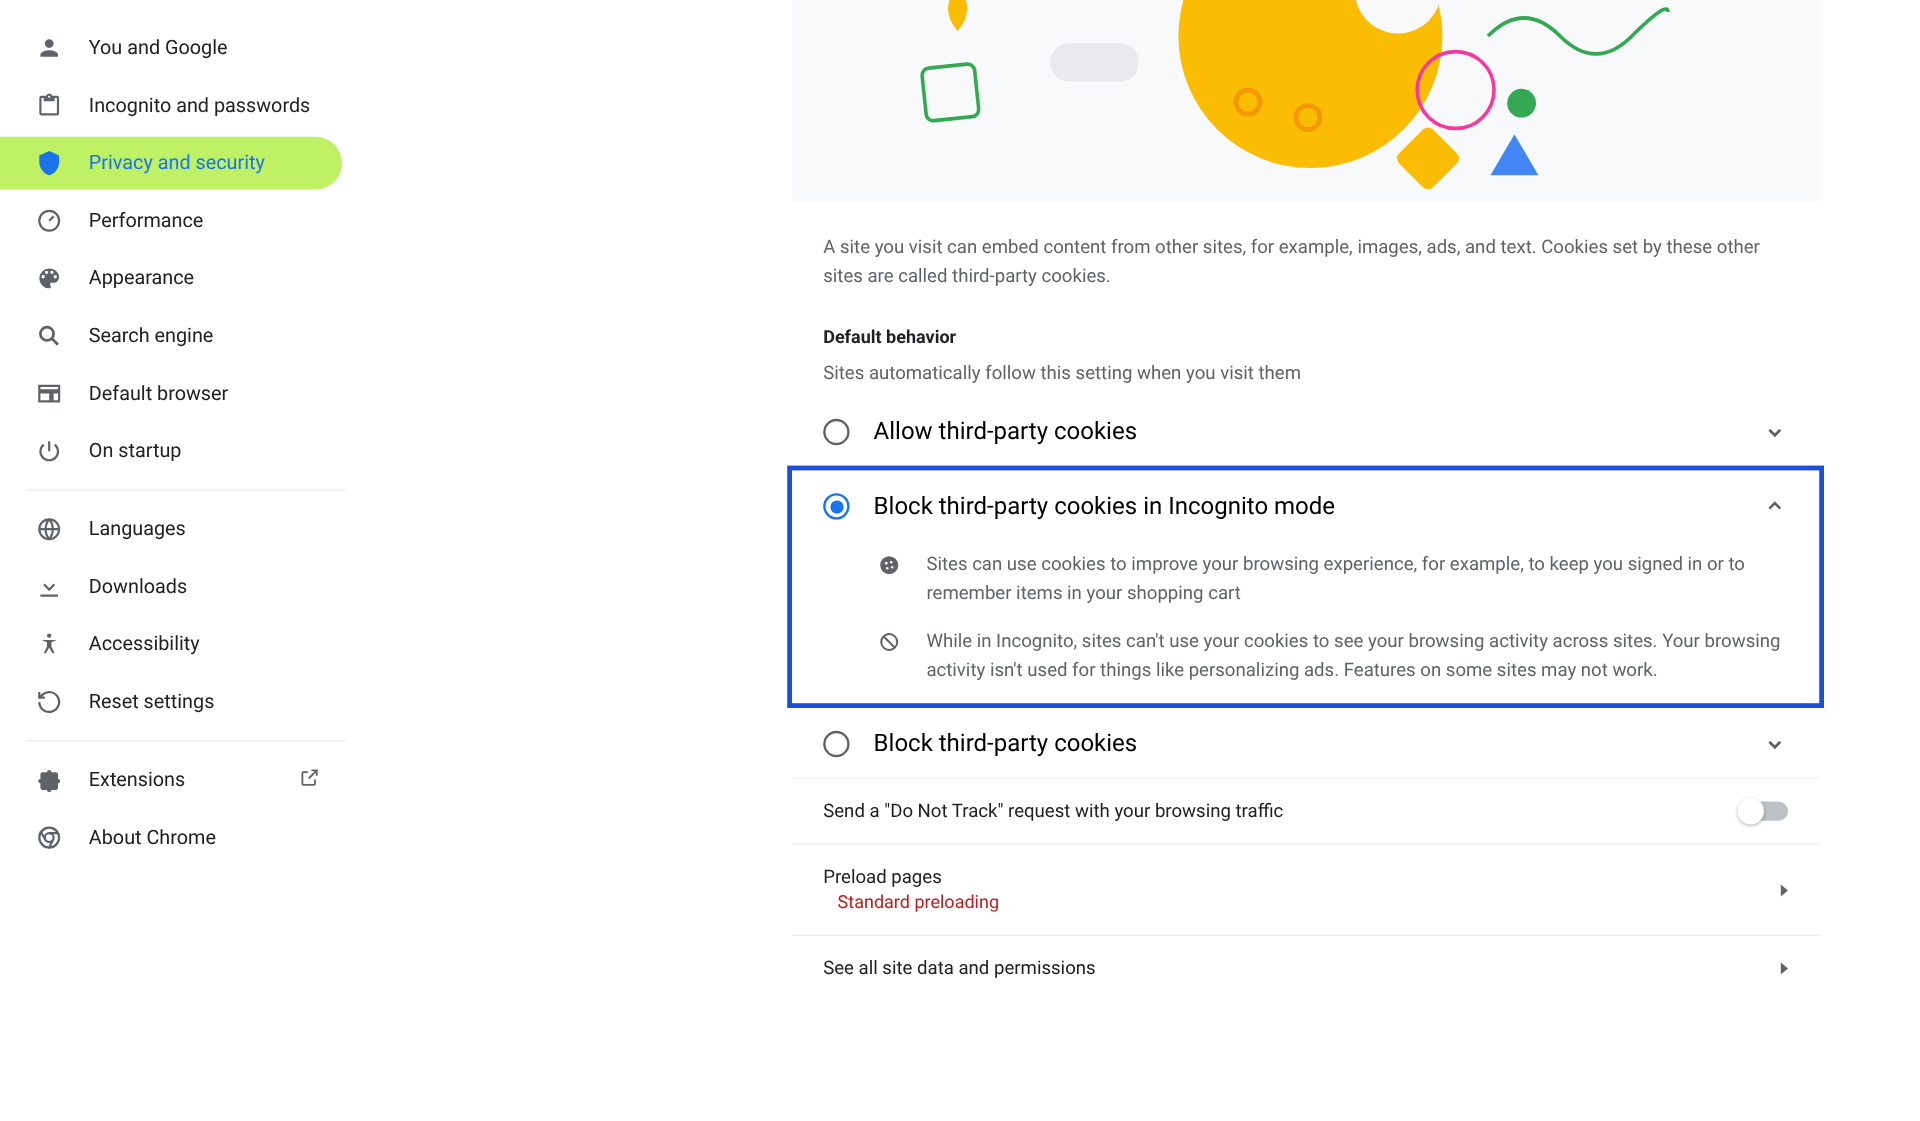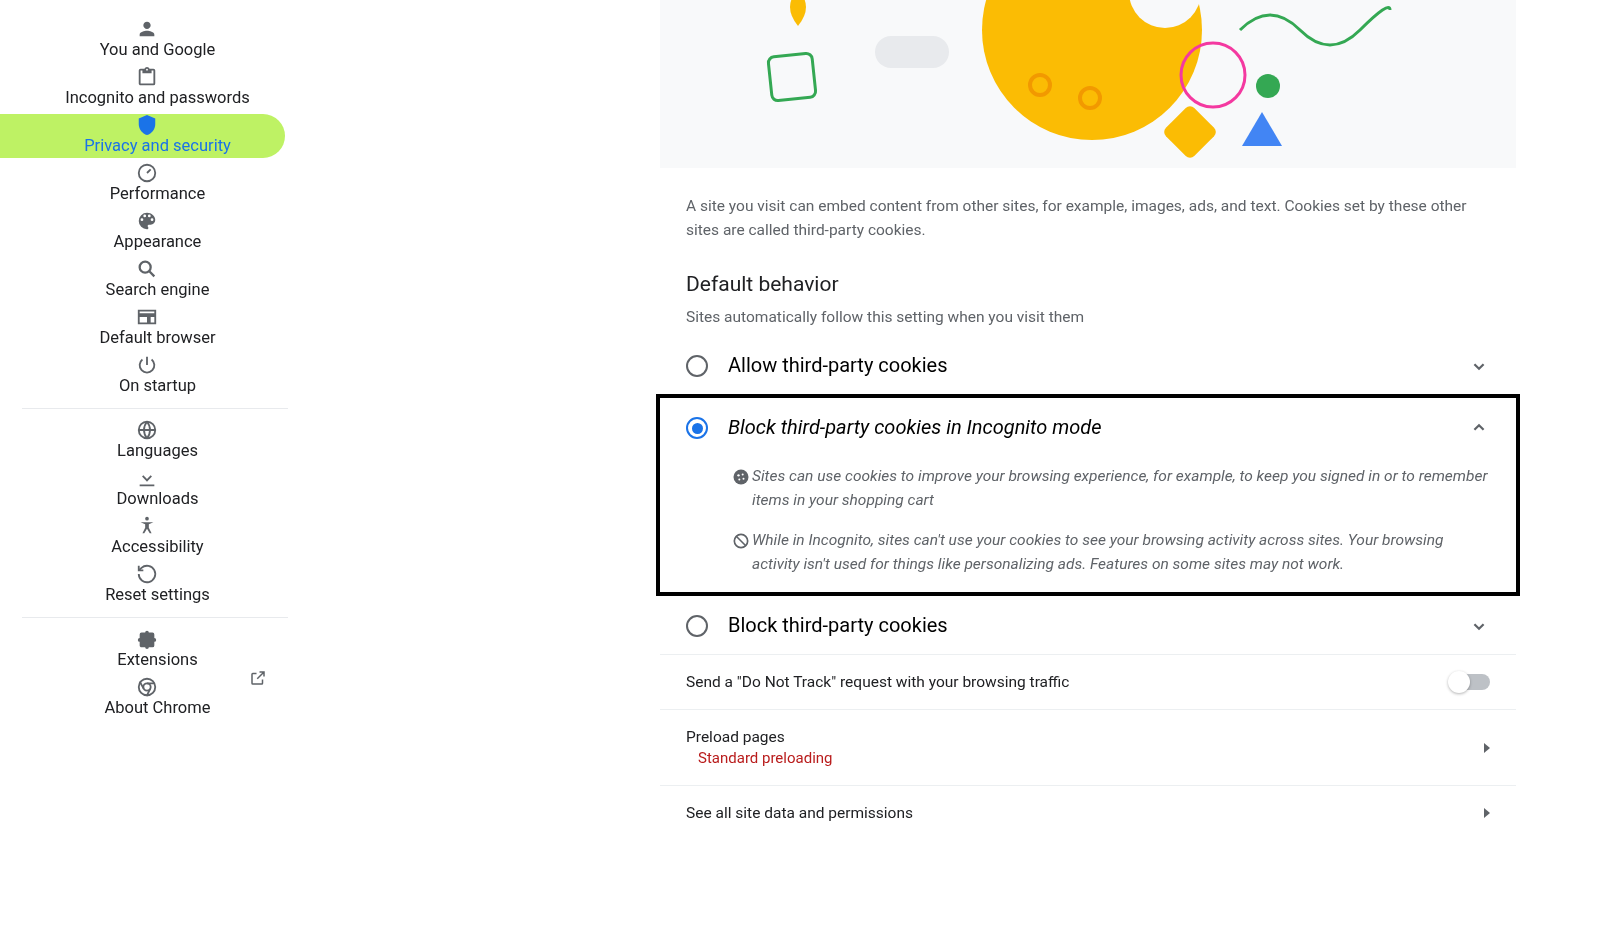--- a/index.html
+++ b/index.html
@@ -24,21 +24,20 @@
     display: flex;
     align-items: center;
     height: 44px;
     padding-left: 30px;
     margin: 4px 0;
     margin-right: 25px;
     border-radius: 0 50px 50px 0;
     cursor: pointer;
     font-size: 16.5px;
     color: #202124;
-    flex-direction: column;
   }
   .nav-item.active {
     background: #bef264;
     color: #1a73e8;
   }
   .nav-item .icon {
     width: 22px;
     height: 22px;
     margin-right: 22px;
     display: flex;
@@ -77,23 +76,23 @@
   }
   .hero svg { position: absolute; }
   .intro {
     padding: 26px 26px 0 26px;
     color: #5f6368;
     font-size: 15.5px;
     line-height: 1.55;
   }
   .section-head {
     padding: 30px 26px 0 26px;
-    font-size: 21px;
+    font-size: 15px;
     color: #202124;
-    font-weight: 400;
+    font-weight: 700;
   }
   .section-sub {
     padding: 12px 26px 10px 26px;
     font-size: 15.5px;
     color: #5f6368;
   }
   .option-row {
     display: flex;
     align-items: flex-end;
     padding: 17px 26px;
@@ -116,27 +115,27 @@
     content: ""; position: absolute; inset: 3.5px;
     background: #1a73e8; border-radius: 50%;
   }
   .chev {
     margin-left: auto;
     color: #5f6368;
     width: 22px; height: 22px;
     display: flex; align-items: center; justify-content: center;
   }
   .highlight-box {
-    border: 4px solid #000000;
+    border: 4px solid #1d4ed8;
     margin: 0 -4px;
-    font-style: italic;
   }
   .detail {
     display: flex;
     padding: 8px 26px 8px 70px;
+    gap: 20px;
     font-size: 15.5px;
     color: #5f6368;
     line-height: 1.55;
   }
   .detail .d-icon {
     width: 22px; height: 22px; flex-shrink: 0;
     display: flex; align-items: center; justify-content: center;
     color: #5f6368; fill: #5f6368;
     margin-top: 2px;
   }

